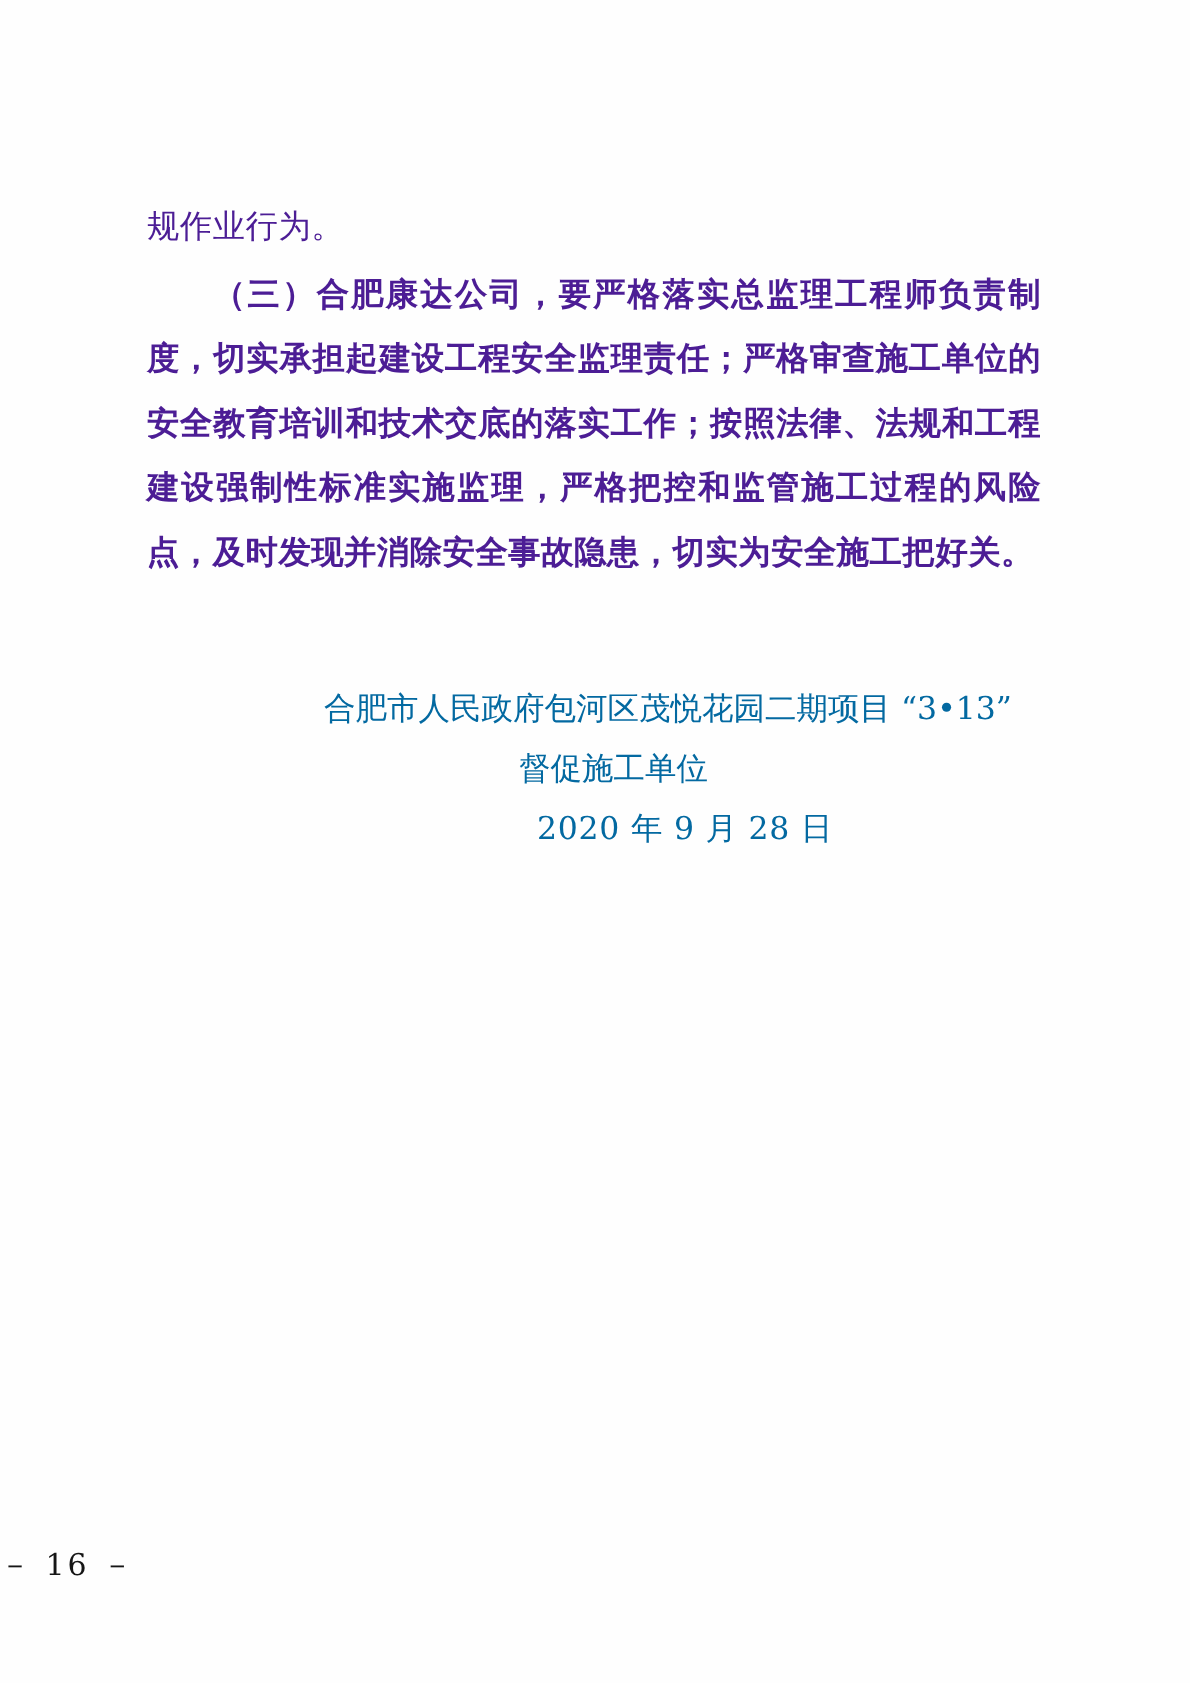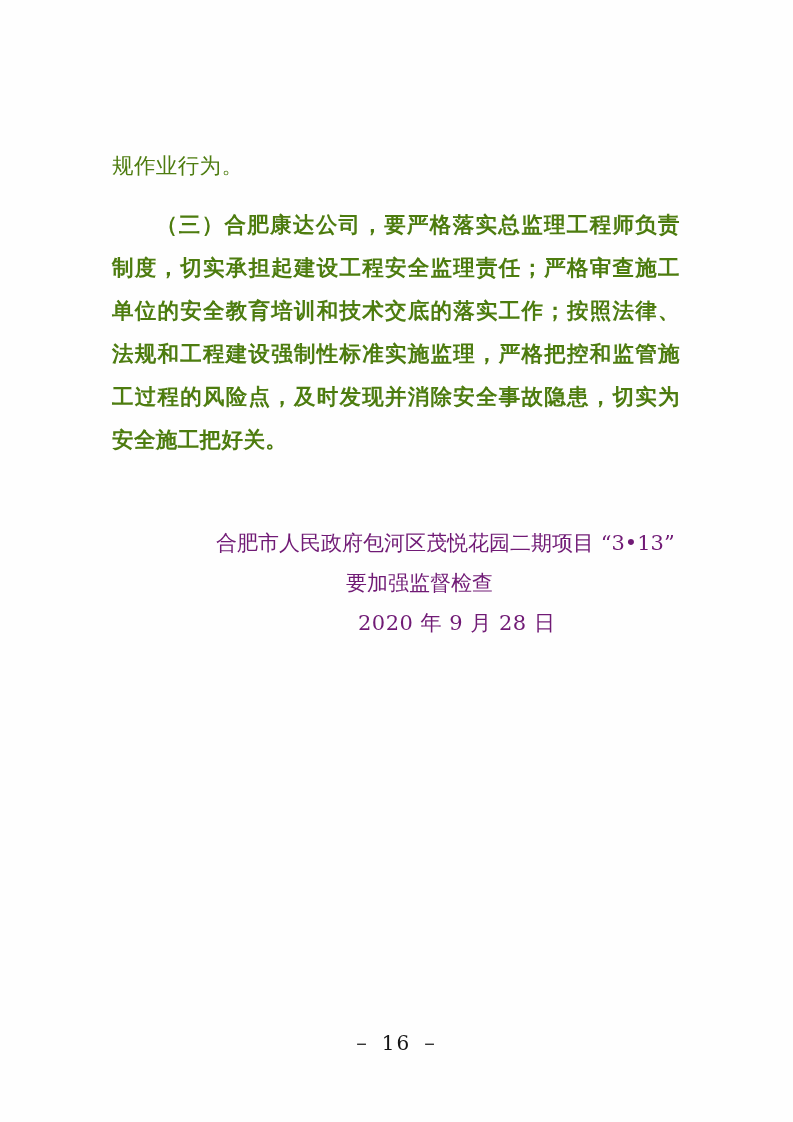--- a/index.html
+++ b/index.html
@@ -28,73 +28,73 @@
     top: 128px;
     width: 600px;
   }
 
   .para {
     font-size: 21.5px;
     line-height: 43px;
     letter-spacing: 0.4px;
     text-align: justify;
     text-justify: inter-ideograph;
-    margin: 16px;
-    color: #4d7c0f;
+    margin: 2px;
+    color: #4c1d95;
   }
 
   .para.indent {
     text-indent: 44px;
     font-weight: bold;
   }
 
   .signature-block {
     margin-top: 62px;
     font-size: 21px;
     line-height: 40px;
-    color: #701a75;
+    color: #0369a1;
   }
   .sig-line-1 {
     padding-left: 120px;
   }
   .sig-line-2 {
     padding-left: 250px;
   }
   .sig-line-3 {
     padding-left: 262px;
     letter-spacing: 0.5px;
   }
 
   .page-number {
     position: absolute;
     left: 0;
     right: 0;
     top: 1030px;
-    text-align: center;
+    text-align: left;
     font-size: 20px;
     letter-spacing: 2px;
     color: #151515;
     font-family: "DejaVu Serif", "Liberation Serif", serif;
   }
 </style>
 </head>
 <body>
 
 <div class="page">
 
   <div class="content">
 
     <p class="para">规作业行为。</p>
 
     <p class="para indent">（三）合肥康达公司，要严格落实总监理工程师负责制度，切实承担起建设工程安全监理责任；严格审查施工单位的安全教育培训和技术交底的落实工作；按照法律、法规和工程建设强制性标准实施监理，严格把控和监管施工过程的风险点，及时发现并消除安全事故隐患，切实为安全施工把好关。</p>
 
 
     <div class="signature-block">
       <div class="sig-line-1">合肥市人民政府包河区茂悦花园二期项目 “3•13”</div>
-      <div class="sig-line-2">要加强监督检查</div>
+      <div class="sig-line-2">督促施工单位</div>
       <div class="sig-line-3">2020 年 9 月 28 日</div>
     </div>
 
   </div>
 
   <div class="page-number">－ 16 －</div>
 
 </div>
 
 </body></html>

